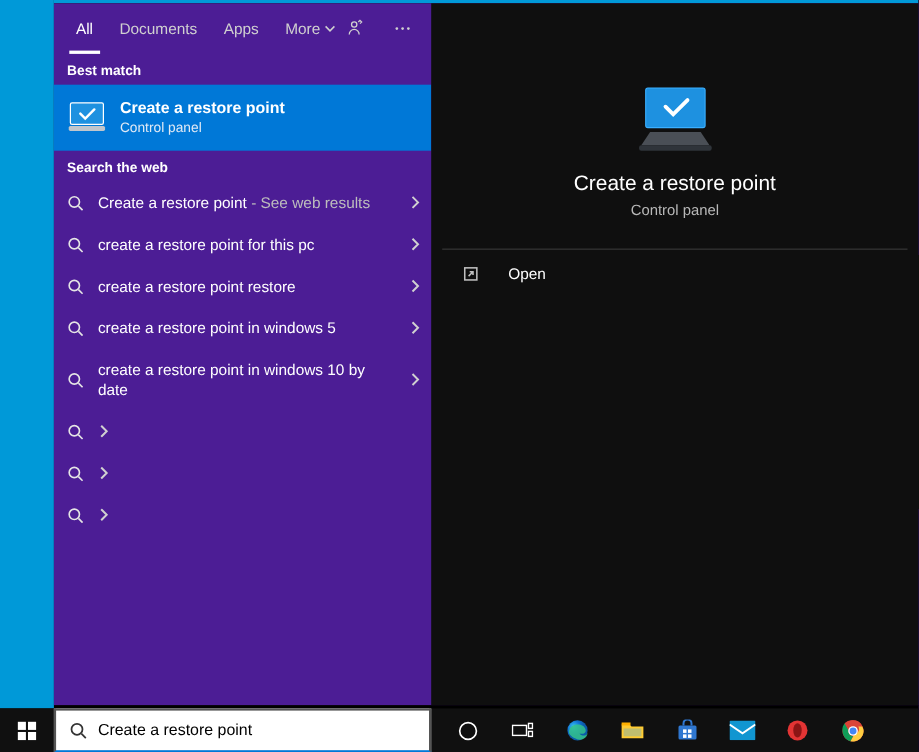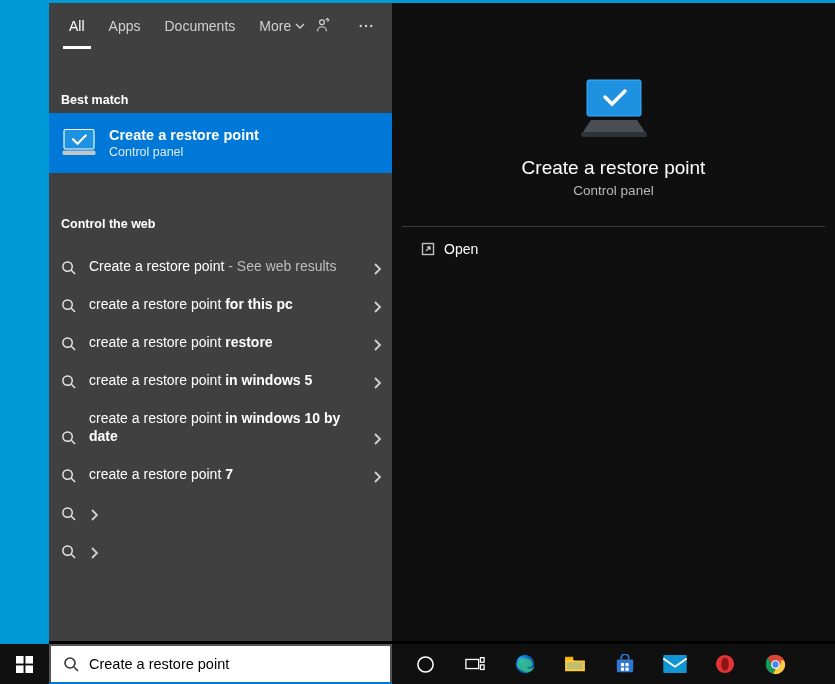--- a/index.html
+++ b/index.html
@@ -4,59 +4,59 @@
 <style>
   * { box-sizing: border-box; margin: 0; padding: 0; font-family: "Segoe UI", Arial, sans-serif; }
   html, body { width: 835px; height: 684px; overflow: hidden; background: #000; }
   body { position: relative; }
 
   
   .accent-left { position:absolute; left:0; top:0; width:49px; height:644px; background:#0099d8; }
   .accent-top  { position:absolute; left:49px; top:0; right:0; height:3px; background:#0099d8; }
 
   
-  .panel { position:absolute; left:49px; top:3px; right:0; height:638px; background:#404040; color:#fff; display:flex; }
+  .panel { position:absolute; left:49px; top:3px; right:0; height:638px; background:#4c1d95; color:#fff; display:flex; }
   .left-col  { width:343px; display:flex; flex-direction:column; }
   .right-col { flex:1; background:#0f0f0f; padding:10px; }
 
   
   .tabs { height:46px; display:flex; align-items:stretch; padding:0 8px; position:relative; }
   .tab  { padding:0 12px; display:flex; align-items:center; font-size:14px; color:#d0d0d0; cursor:pointer; position:relative; }
   .tab.active { color:#fff; }
   .tab.active::after { content:""; position:absolute; left:6px; right:6px; bottom:0; height:3px; background:#fff; }
   .tab .chev { margin-left:4px; }
   .tabs-right { position:absolute; right:2px; top:0; height:46px; display:flex; align-items:center; gap:4px; padding-right:4px; }
   .icon-btn { width:40px; height:40px; display:flex; align-items:center; justify-content:center; color:#d0d0d0; cursor:pointer; }
 
   
-  .section-header { padding:8px 12px 6px; font-size:12.5px; font-weight:600; color:#fff;margin-top:36px; }
+  .section-header { padding:8px 12px 6px; font-size:12.5px; font-weight:600; color:#fff; }
 
   
   .best-match-row { height:60px; background:#0078d7; display:flex; align-items:center; padding:0 12px; gap:12px; cursor:pointer; }
   .bm-icon { width:36px; height:36px; display:flex; align-items:center; justify-content:center; }
   .bm-text .title { font-size:14.5px; font-weight:600; color:#fff; }
   .bm-text .sub   { font-size:12.5px; color:#dfe9f5; margin-top:2px; }
 
   
   .results { flex:1; overflow:auto; }
-  .result  { height:38px; display:flex; align-items:flex-end; padding:0 10px 0 12px; gap:12px; cursor:pointer; }
+  .result  { height:38px; display:flex; align-items:center; padding:0 10px 0 12px; gap:12px; cursor:pointer; }
   .result.tall { height:56px; }
   .result .mag { width:16px; text-align:center; color:#e5e5e5; flex-shrink:0; }
   .result .txt { flex:1; font-size:14px; color:#fff; line-height:1.3; }
-  .result .txt .bold { font-weight:700; }
+  .result .txt .bold { font-weight:400; }
   .result .txt .dim  { color:#bdbdbd; font-weight:400; }
   .result .chevron { color:#d0d0d0; }
 
   
   .preview { display:flex; flex-direction:column; align-items:center; padding-top:60px; }
   .preview-icon { width:80px; height:70px; display:flex; align-items:center; justify-content:center; }
   .preview-title { font-size:19px; color:#fff; margin-top:14px; }
   .preview-sub { font-size:13.5px; color:#b8b8b8; margin-top:4px; }
   .preview-divider { width:100%; height:1px; background:#3a3a3a; margin-top:28px; }
-  .preview-action { width:100%; display:flex; align-items:center; gap:8px; padding:14px 18px; font-size:14px; color:#fff; cursor:pointer; }
+  .preview-action { width:100%; display:flex; align-items:center; gap:26px; padding:14px 18px; font-size:14px; color:#fff; cursor:pointer; }
   .preview-action svg { color:#c0c0c0; }
 
   
   .taskbar { position:absolute; left:0; right:0; bottom:0; height:40px; background:#101010; display:flex; align-items:stretch; }
   .start-btn { width:49px; display:flex; align-items:center; justify-content:center; cursor:pointer; }
   .search-box { width:343px; height:40px; background:#fff; display:flex; align-items:center; padding:0 12px; gap:10px; border:2px solid #555; border-bottom:2px solid #0078d7; }
   .search-box input { flex:1; border:none; outline:none; font-size:14.5px; color:#000; background:transparent; }
   .search-box .mag { color:#333; }
   .task-icons { flex:1; display:flex; align-items:center; padding-left:8px; }
   .task-icon { width:50px; height:40px; display:flex; align-items:center; justify-content:center; cursor:pointer; }
@@ -71,24 +71,24 @@
 <div class="accent-top"></div>
 
 <div class="panel">
   <div class="left-col">
 
     <div class="tabs">
       <div class="tab active">
           <span>All</span>
         </div>
       <div class="tab">
+          <span>Documents</span>
+        </div>
+      <div class="tab">
           <span>Apps</span>
-        </div>
-      <div class="tab">
-          <span>Documents</span>
         </div>
       <div class="tab">
         <span>More</span>
         <span class="chev">
           <svg width="10" height="10" viewBox="0 0 10 10">
               <path d="M1 3 L5 7 L9 3" stroke="currentColor" stroke-width="1.4" fill="none"></path>
             </svg>
         </span>
       </div>
       <div class="tabs-right">
@@ -117,21 +117,21 @@
           <path d="M16 15 L22 21 L33 10" stroke="#fff" stroke-width="3" fill="none" stroke-linecap="round"></path>
           <rect x="2" y="30" width="44" height="6" rx="2" fill="#c0c6cc"></rect>
         </svg>
       </div>
       <div class="bm-text">
         <div class="title">Create a restore point</div>
         <div class="sub">Control panel</div>
       </div>
     </div>
 
-    <div class="section-header">Control the web</div>
+    <div class="section-header">Search the web</div>
     <div class="results" id="results-container">
         <div class="result">
           <span class="mag">
             <svg width="15" height="15" viewBox="0 0 16 16" fill="none" stroke="currentColor" stroke-width="1.6">
               <circle cx="7" cy="7" r="5"></circle>
               <path d="M11 11 L15 15"></path>
             </svg>
           </span>
           <span class="txt"><span>Create a restore point</span><span class="bold"></span><span class="dim"> - See web results</span></span>
           <span class="chevron">
@@ -196,21 +196,20 @@
             </svg>
           </span>
         </div>
         <div class="result">
           <span class="mag">
             <svg width="15" height="15" viewBox="0 0 16 16" fill="none" stroke="currentColor" stroke-width="1.6">
               <circle cx="7" cy="7" r="5"></circle>
               <path d="M11 11 L15 15"></path>
             </svg>
           </span>
-          <span class="txt"><span>create a restore point </span><span class="bold">7</span><span class="dim"></span></span>
           <span class="chevron">
             <svg width="10" height="12" viewBox="0 0 8 12">
               <path d="M2 1 L7 6 L2 11" stroke="currentColor" stroke-width="1.8" fill="none"></path>
             </svg>
           </span>
         </div>
         <div class="result">
           <span class="mag">
             <svg width="15" height="15" viewBox="0 0 16 16" fill="none" stroke="currentColor" stroke-width="1.6">
               <circle cx="7" cy="7" r="5"></circle>

